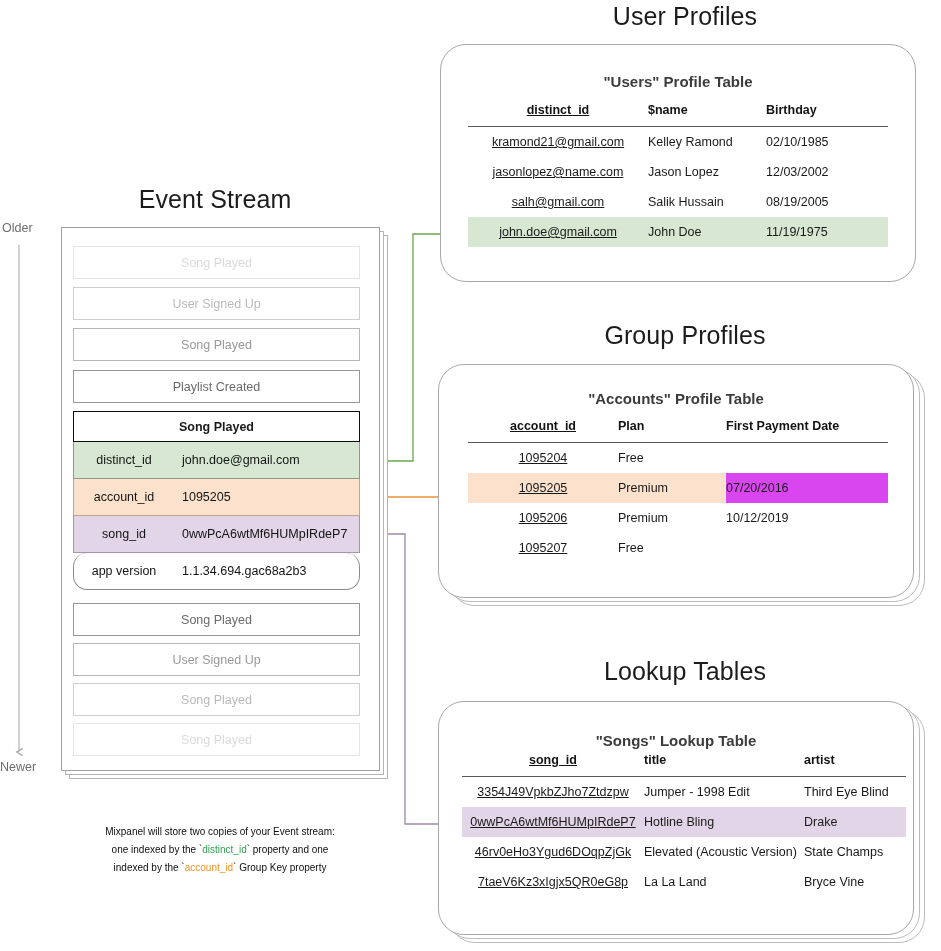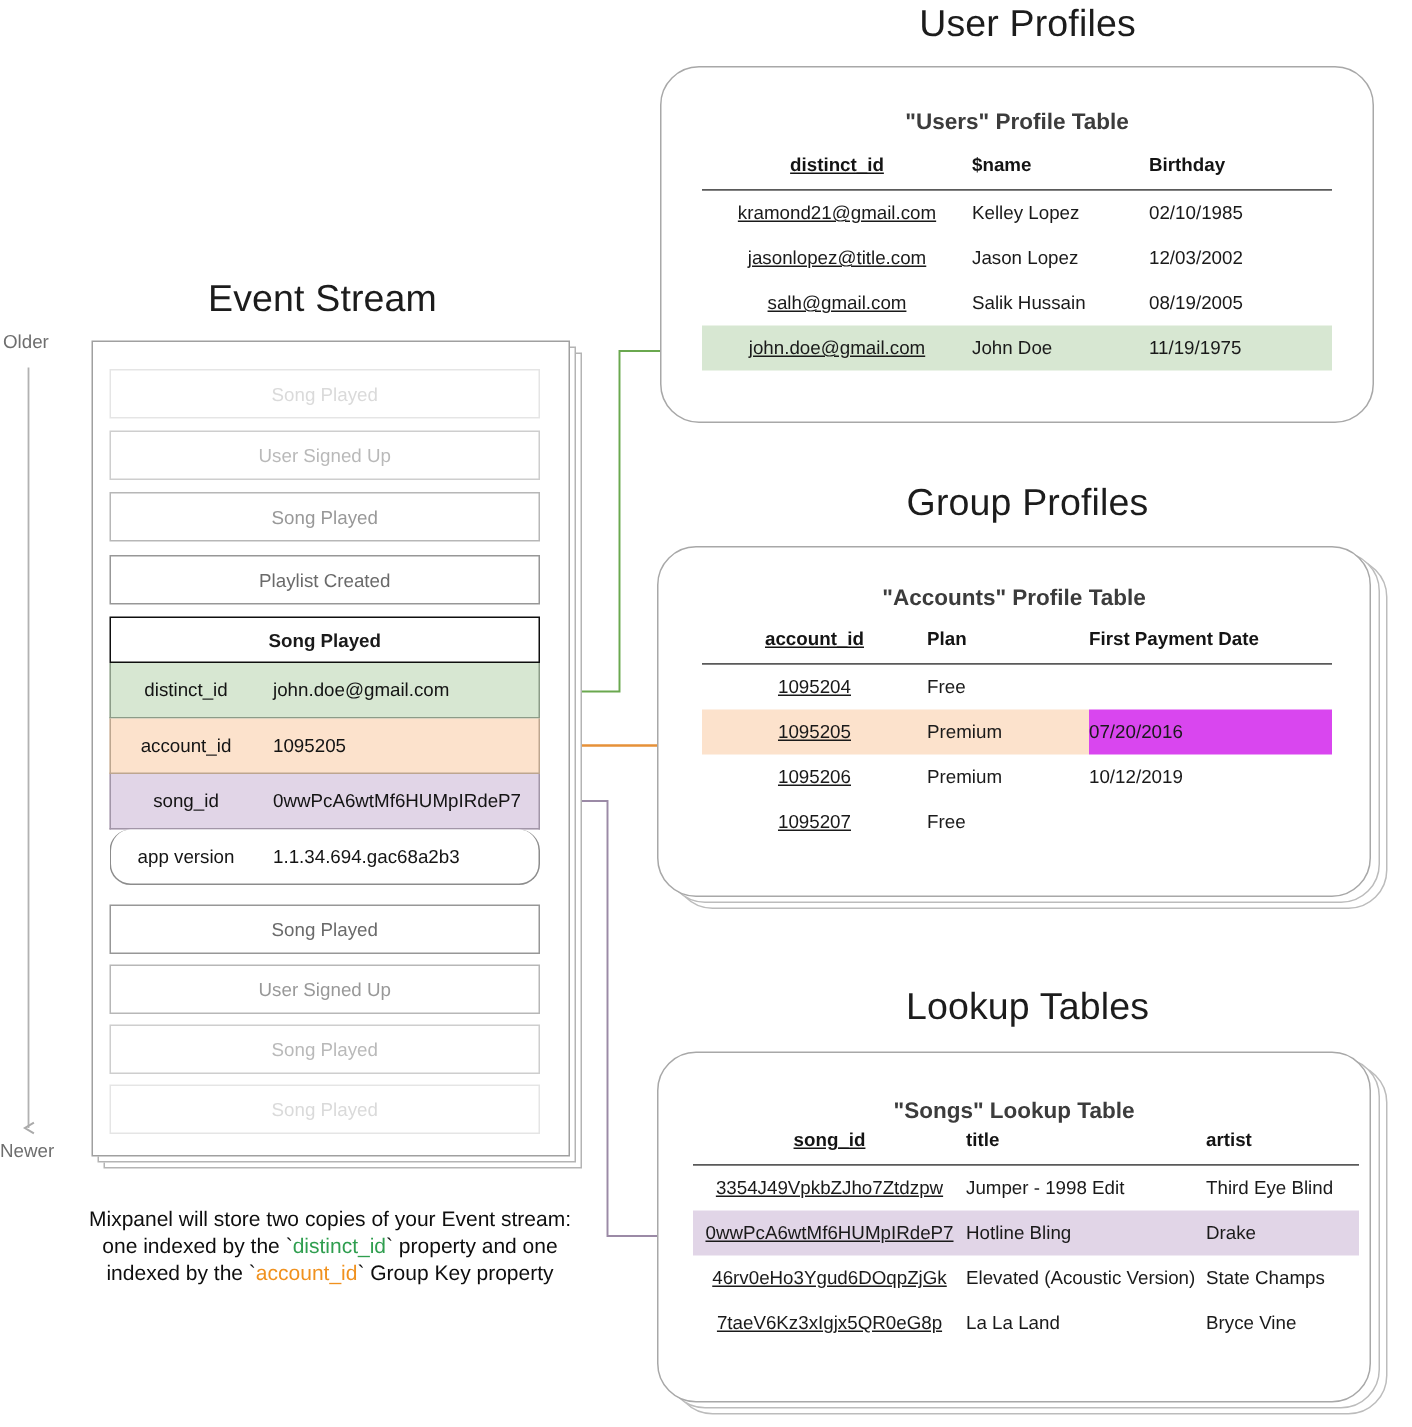--- a/index.html
+++ b/index.html
@@ -140,23 +140,24 @@
     position: absolute;
     font-size: 12.5px;
     color: #6e6e6e;
     white-space: nowrap;
   }
 
   
   .caption {
     position: absolute;
     text-align: center;
-    font-size: 14px;
+    font-size: 10px;
     line-height: 18px;
     color: #0e0e0e;
+    margin-top: 20px;
   }
   .cap-green { color: #2f9e4f; }
   .cap-orange { color: #f0911e; }
 
   svg.overlay {
     position: absolute;
     left: 0;
     top: 0;
     width: 941px;
     height: 951px;
@@ -268,25 +269,25 @@
     <thead>
       <tr>
         <th class="keycol">distinct_id</th>
         <th>$name</th>
         <th>Birthday</th>
       </tr>
     </thead>
     <tbody>
       <tr>
         <td class="keycol">kramond21@gmail.com</td>
-        <td>Kelley Lopez</td>
+        <td>Kelley Ramond</td>
         <td>02/10/1985</td>
       </tr>
       <tr>
-        <td class="keycol">jasonlopez@title.com</td>
+        <td class="keycol">jasonlopez@name.com</td>
         <td>Jason Lopez</td>
         <td>12/03/2002</td>
       </tr>
       <tr>
         <td class="keycol">salh@gmail.com</td>
         <td>Salik Hussain</td>
         <td>08/19/2005</td>
       </tr>
       <tr>
         <td class="keycol" style="background: rgb(215, 231, 210);">john.doe@gmail.com</td>

